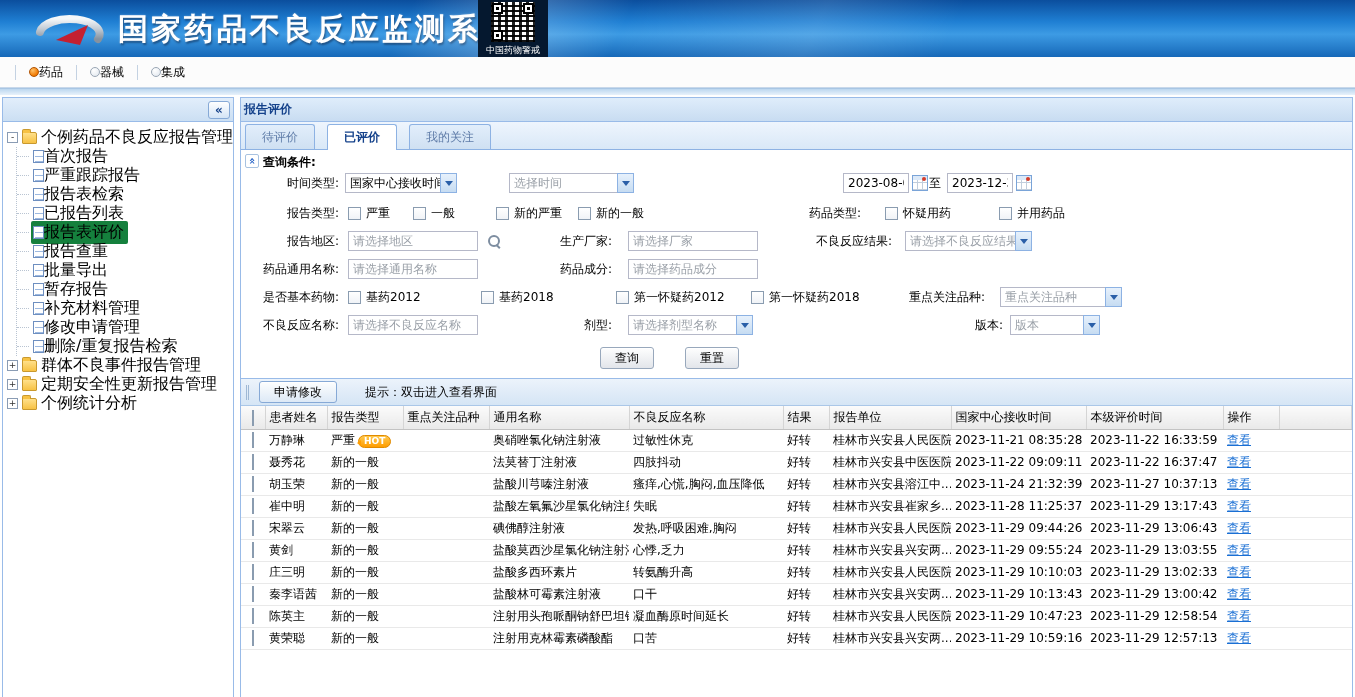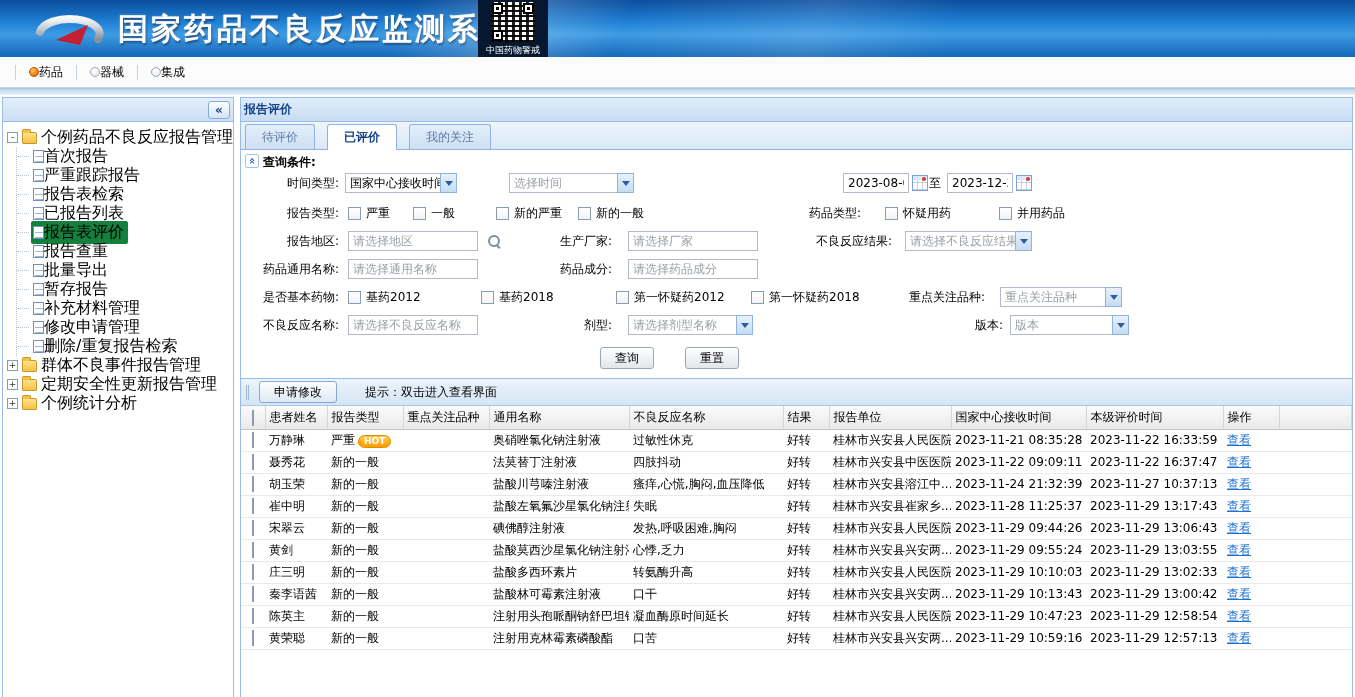--- a/index.html
+++ b/index.html
@@ -111,21 +111,21 @@
   #q-lbl-region{left:0;top:80px;width:98px} #q-inp-region{left:107px;top:81px;width:130px} #q-search-icon{left:247px;top:85px}
   #q-lbl-manu{left:290px;top:80px;width:81px} #q-inp-manu{left:387px;top:81px;width:130px}
   #q-lbl-result{left:541px;top:80px;width:110px} #q-sel-result{left:664px;top:81px;width:127px}
   #q-lbl-generic{left:0;top:108px;width:98px} #q-inp-generic{left:107px;top:109px;width:130px}
   #q-lbl-ingred{left:290px;top:108px;width:81px} #q-inp-ingred{left:387px;top:109px;width:130px}
   #q-lbl-basic{left:0;top:136px;width:98px}
   #cbi-bd-0{left:107px;top:136px} #cbi-bd-1{left:240px;top:136px} #cbi-bd-2{left:375px;top:136px} #cbi-bd-3{left:510px;top:136px}
   #q-lbl-focus{left:654px;top:136px;width:90px} #q-sel-focus{left:759px;top:137px;width:122px}
   #q-lbl-adr{left:0;top:164px;width:98px} #q-inp-adr{left:107px;top:165px;width:130px}
   #q-lbl-dosage{left:331px;top:164px;width:40px} #q-sel-dosage{left:387px;top:165px;width:125px}
-  #q-lbl-version{left:722px;top:164px;width:40px} #q-sel-version{left:769px;top:165px;width:119px}
+  #q-lbl-version{left:722px;top:164px;width:40px} #q-sel-version{left:769px;top:165px;width:90px}
   #q-btn-search{left:359px;top:197px} #q-btn-reset{left:444px;top:197px}
 
   
   .grid { display:flex; flex-direction:column; flex:1; }
   .grid-toolbar { height:27px; background:linear-gradient(#ecf3fb,#d5e5f5); border-bottom:1px solid #aac7e8;
     display:flex; align-items:center; padding:0 5px; gap:8px; }
   .grip { width:3px; height:15px; border-left:1px solid #9fb8d4; border-right:1px solid #9fb8d4; margin-right:2px; }
   .toolbar-btn { position:static; border-color:#86a9d6; background:linear-gradient(#fdfefe,#dde9f6); }
   .toolbar-tip { margin-left:20px; }
   table { border-collapse:collapse; table-layout:fixed; width:100%; }

